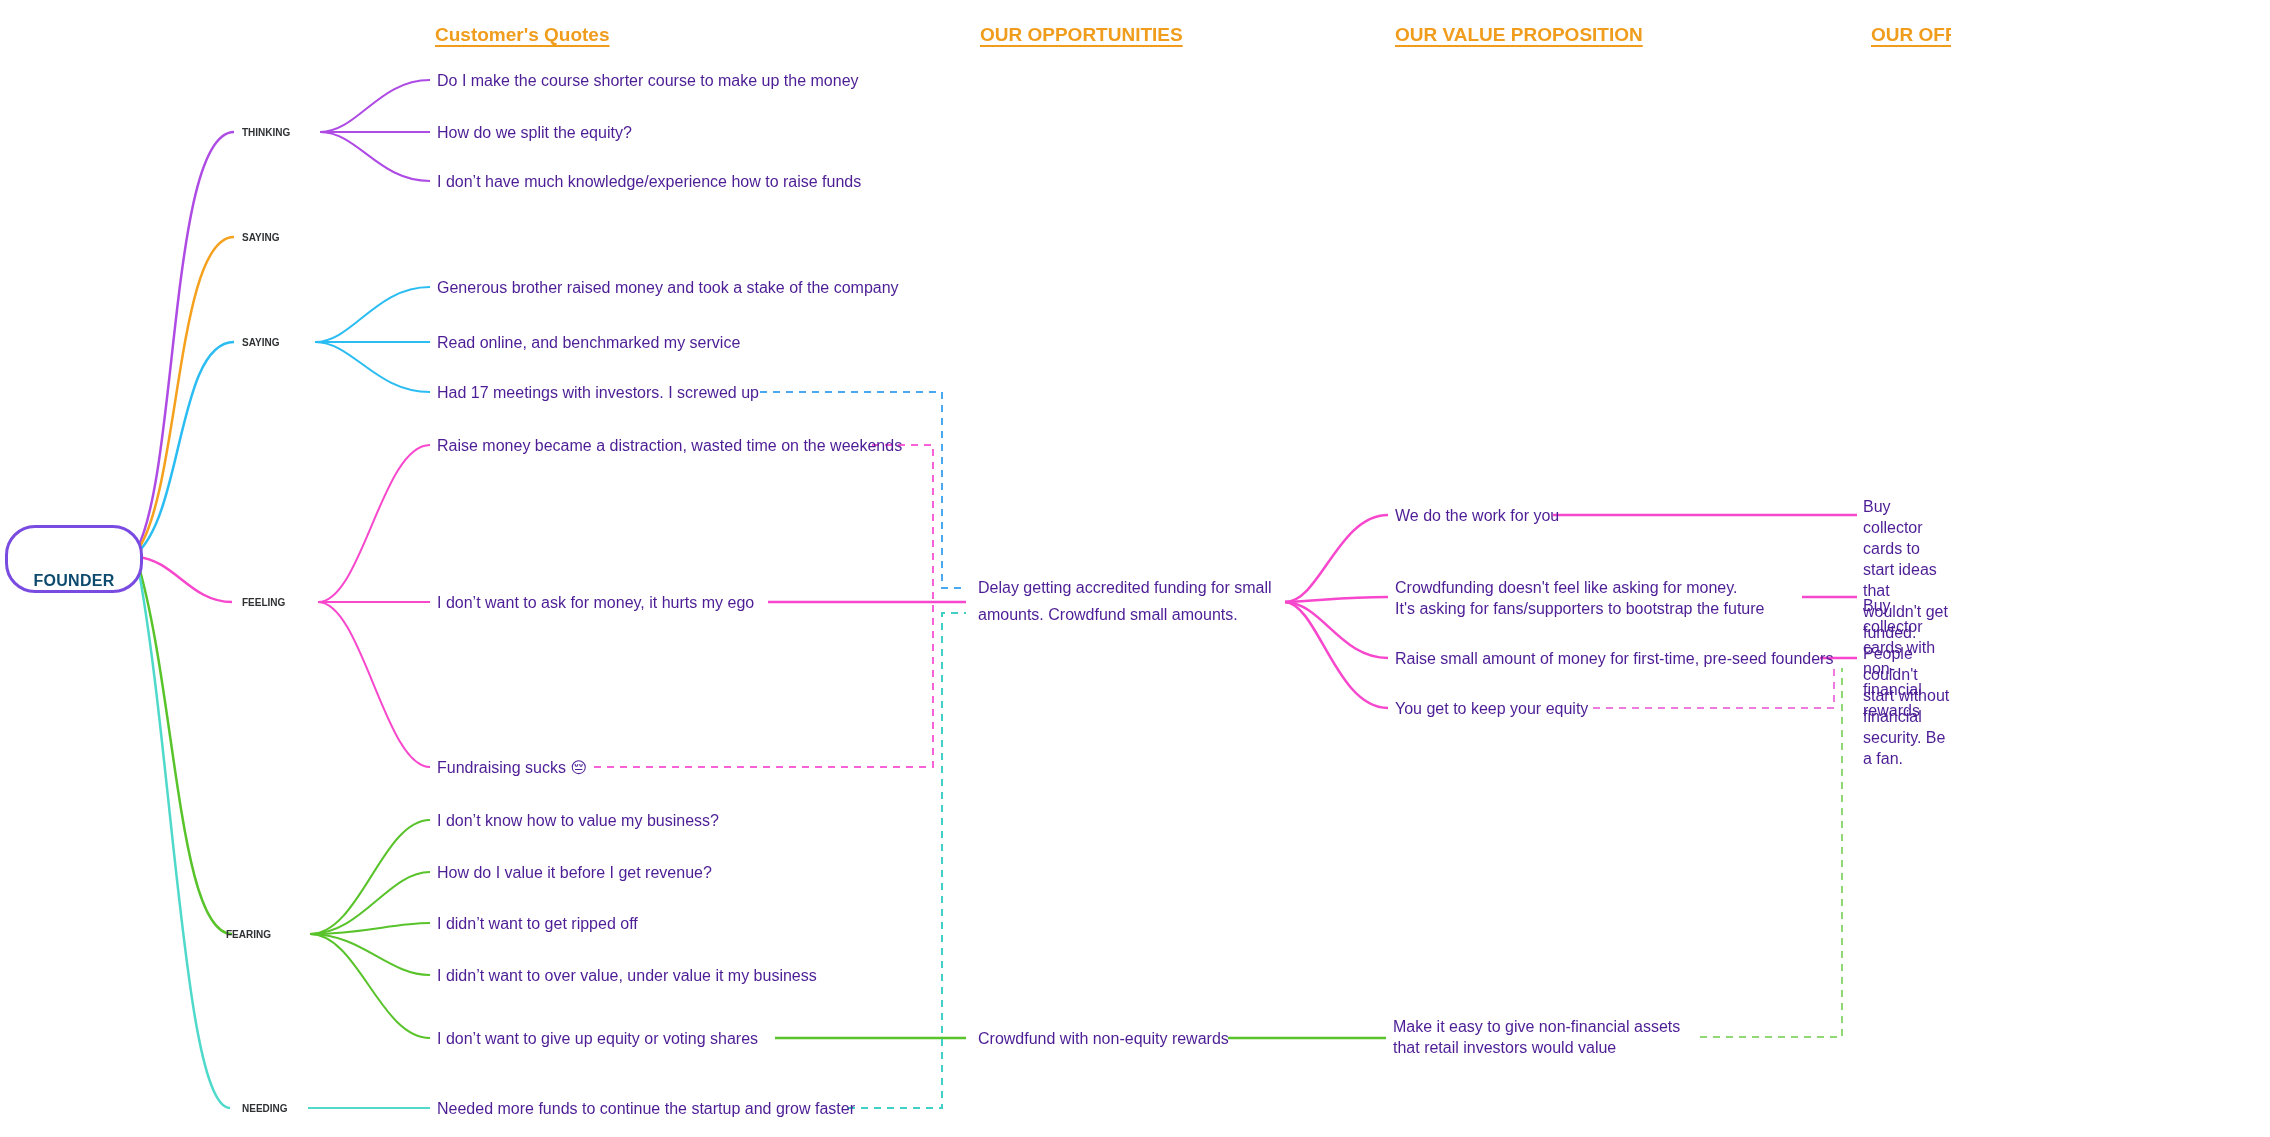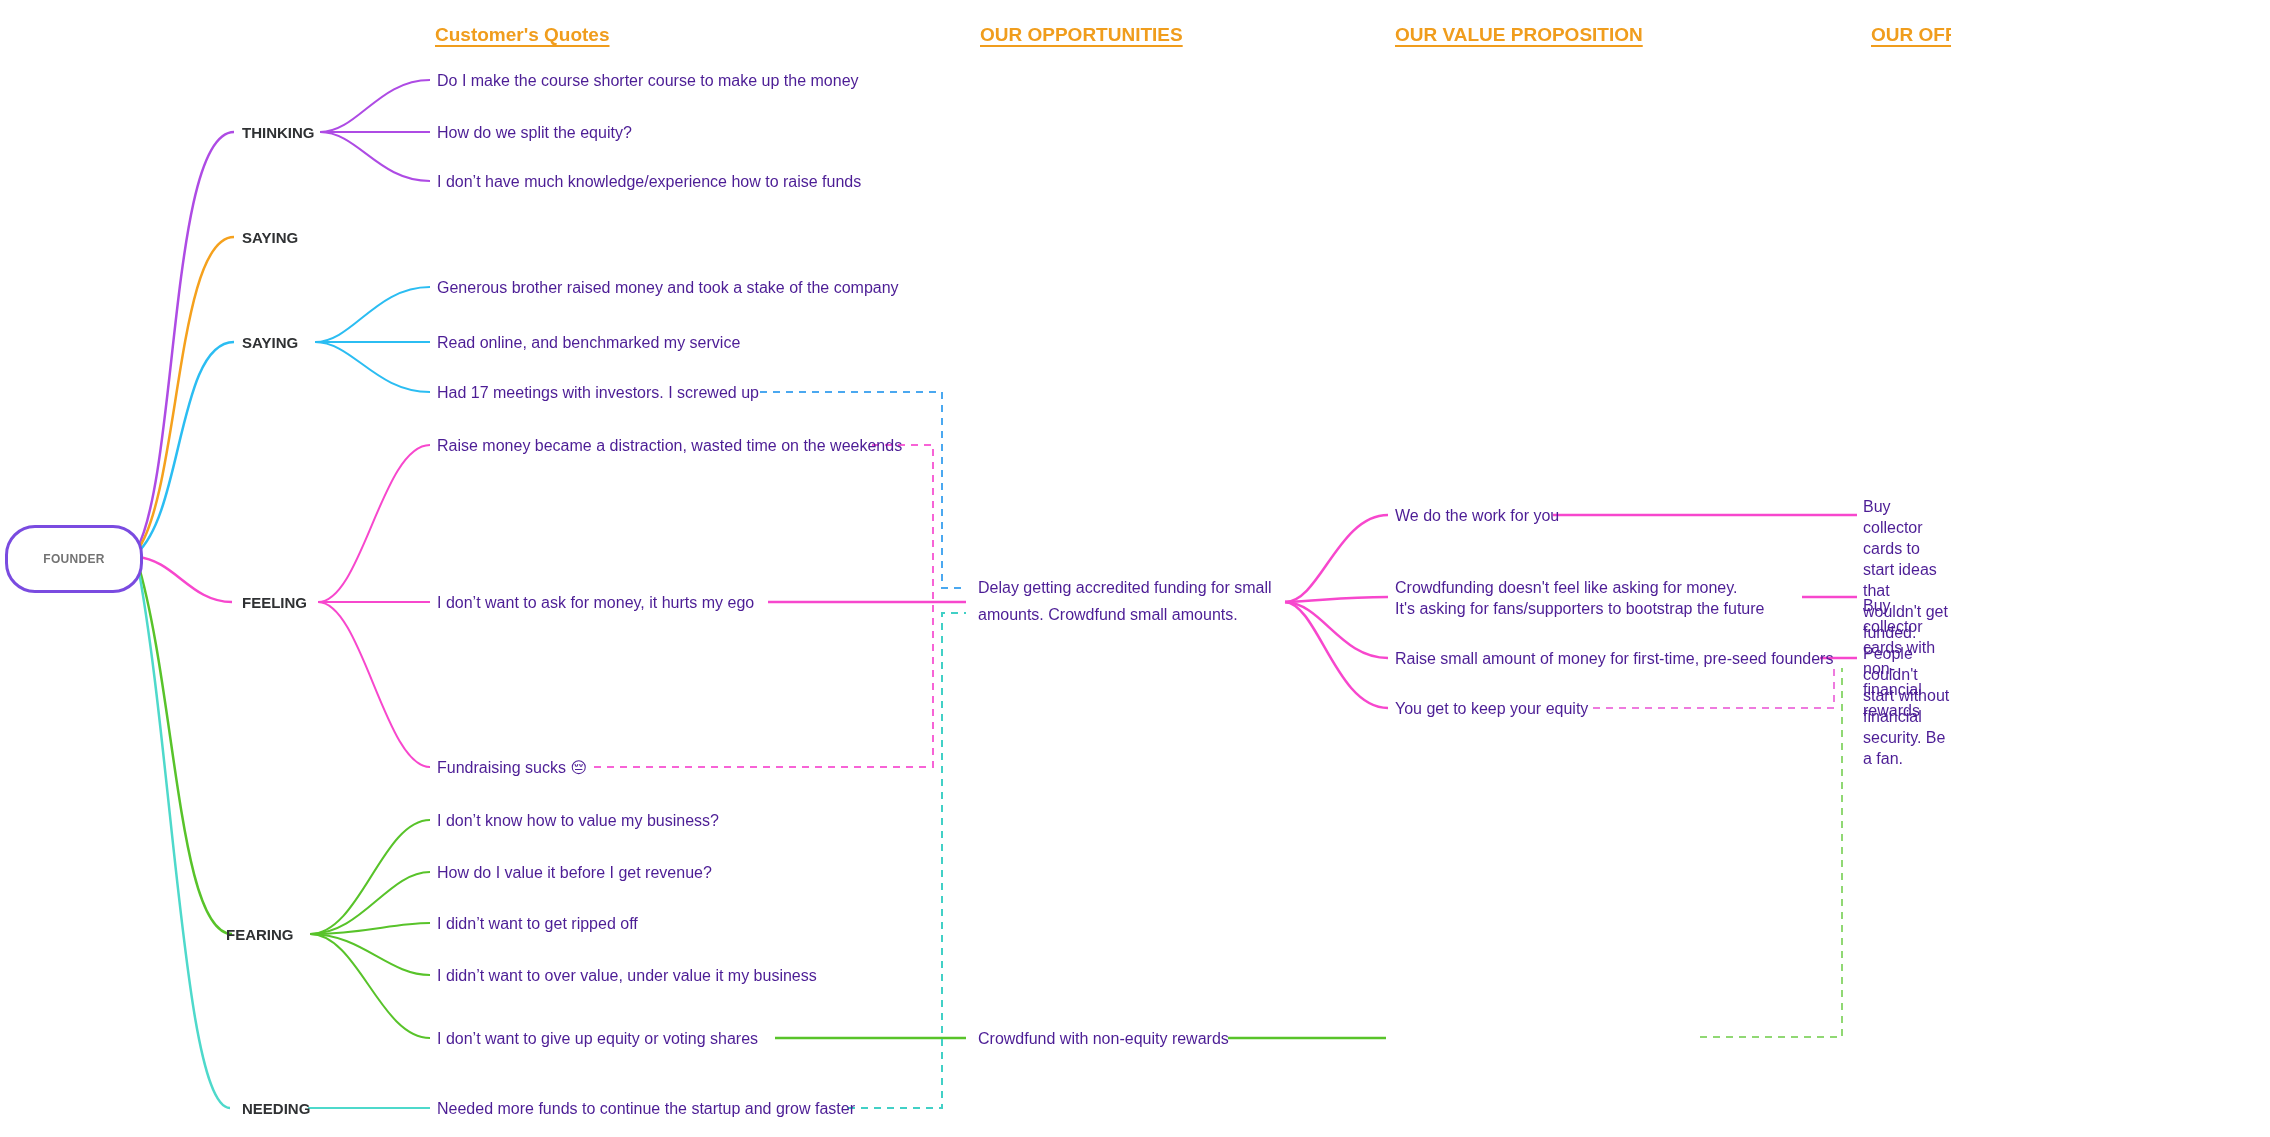--- a/index.html
+++ b/index.html
@@ -11,27 +11,27 @@
     overflow:hidden;
   }
   #wires{position:absolute;left:0;top:0;width:2270px;height:1137px;}
   .hdr{
     position:absolute;transform:translateY(-50%);
     font-size:19px;font-weight:bold;color:#f09d1d;
     text-decoration:underline;text-decoration-thickness:2px;text-underline-offset:4px;
     white-space:nowrap;cursor:pointer;
   }
   .founder{
-    position:absolute;display:flex;align-items:center;justify-content:center;
+    position:absolute;display:flex;align-items:flex-end;justify-content:center;
     border:3px solid #7a4be0;border-radius:30px;background:#ffffff;
-    font-size:12px;font-weight:bold;color:#737373;letter-spacing:.3px;cursor:pointer;
+    font-size:16px;font-weight:bold;color:#0c4a6e;letter-spacing:.3px;cursor:pointer;
   }
   .bl{
     position:absolute;transform:translateY(-50%);
-    font-size:15px;font-weight:bold;color:#2f3133;
+    font-size:10px;font-weight:bold;color:#2f3133;
     white-space:nowrap;cursor:pointer;
   }
   .leaf,.node{
     position:absolute;transform:translateY(-50%);
     font-size:16px;color:#4c1d95;line-height:21px;
     white-space:pre-line;cursor:pointer;
   }
 </style>
 </head>
 <body>
@@ -126,18 +126,20 @@
 
   <div class="node" style="left:978px;top:601px;line-height:27px">Delay getting accredited funding for small
 amounts. Crowdfund small amounts.</div>
   <div class="node" style="left:978px;top:1038px">Crowdfund with non-equity rewards</div>
 
   <div class="node" style="left:1395px;top:515px">We do the work for you</div>
   <div class="node" style="left:1395px;top:598px">Crowdfunding doesn't feel like asking for money.
 It's asking for fans/supporters to bootstrap the future</div>
   <div class="node" style="left:1395px;top:658px">Raise small amount of money for first-time, pre-seed founders</div>
   <div class="node" style="left:1395px;top:708px">You get to keep your equity</div>
+  <div class="node" style="left:1393px;top:1037px">Make it easy to give non-financial assets
+that retail investors would value</div>
 
   <div class="node" style="left:1863px;top:632px">Buy collector cards to start ideas that wouldn't get funded.
 People couldn't start without financial security. Be a fan.</div>
   <div class="node" style="left:1863px;top:658px">Buy collector cards with non-financial rewards</div>
 
 </div>
 
 </body></html>

